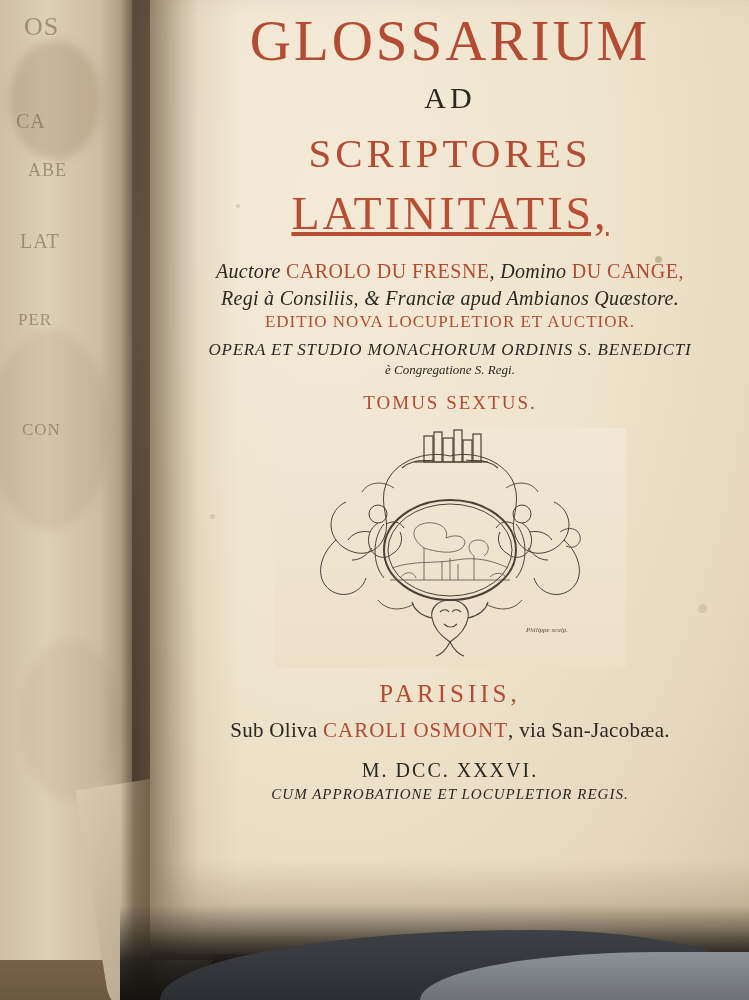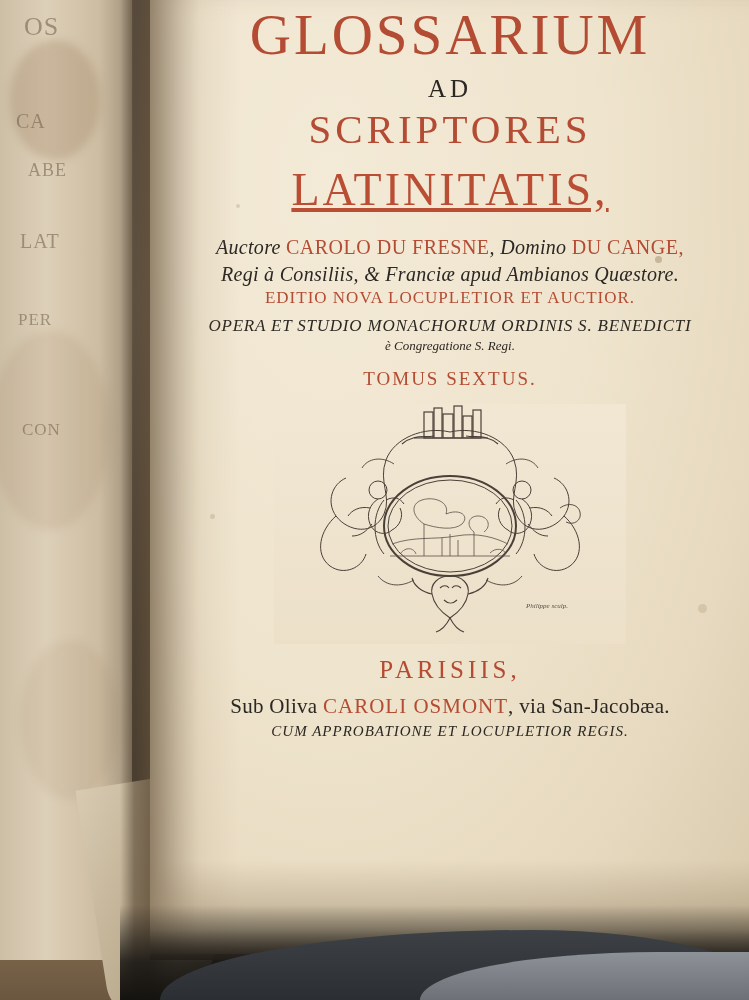--- a/index.html
+++ b/index.html
@@ -111,34 +111,34 @@
     position: absolute;
     border-radius: 50%;
     background: rgba(130,105,70,0.35);
   }
 
   .t-main {
     color: #b44b33;
     font-size: 57px;
     letter-spacing: 3px;
     line-height: 1;
-    margin-top: 12px;
+    margin-top: 18px;
     font-weight: 400;
   }
   .t-ad {
     color: #2b2722;
-    font-size: 25px;
+    font-size: 30px;
     letter-spacing: 4px;
     margin-top: 12px;
   }
   .t-script {
     color: #b44b33;
     font-size: 41px;
     letter-spacing: 4px;
-    margin-top: 2px;
+    margin-top: 14px;
   }
   .t-mediae {
     color: #272320;
     font-size: 32px;
     letter-spacing: 2px;
     margin-top: 10px;
   }
   .t-latin {
     color: #b94e35;
     font-size: 46px;
@@ -354,20 +354,21 @@
             <path d="M120 60 C108 52 94 54 88 64"></path>
             <path d="M232 60 C244 52 258 54 264 64"></path>
           </g>
         </g>
         <text x="252" y="204" font-family="Liberation Serif, serif" font-size="7" font-style="italic" fill="#5b5048">Philippe sculp.</text>
       </svg>
     </div>
 
     <div class="t-paris">PARISIIS,</div>
     <div class="t-imprint"><span>Sub Oliva </span><span class="red">CAROLI OSMONT</span><span>, via San-Jacobæa.</span></div>
+    <div class="t-year">M. DCC. XXXVI.</div>
     <div class="t-approb">CUM APPROBATIONE ET LOCUPLETIOR REGIS.</div>
 
   </div>
 
   <div class="left-shade"></div>
   <div class="bottom-fade"></div>
   <div class="shadow-bottom"></div>
   <div class="cloth"></div>
   <div class="cloth2"></div>
 

